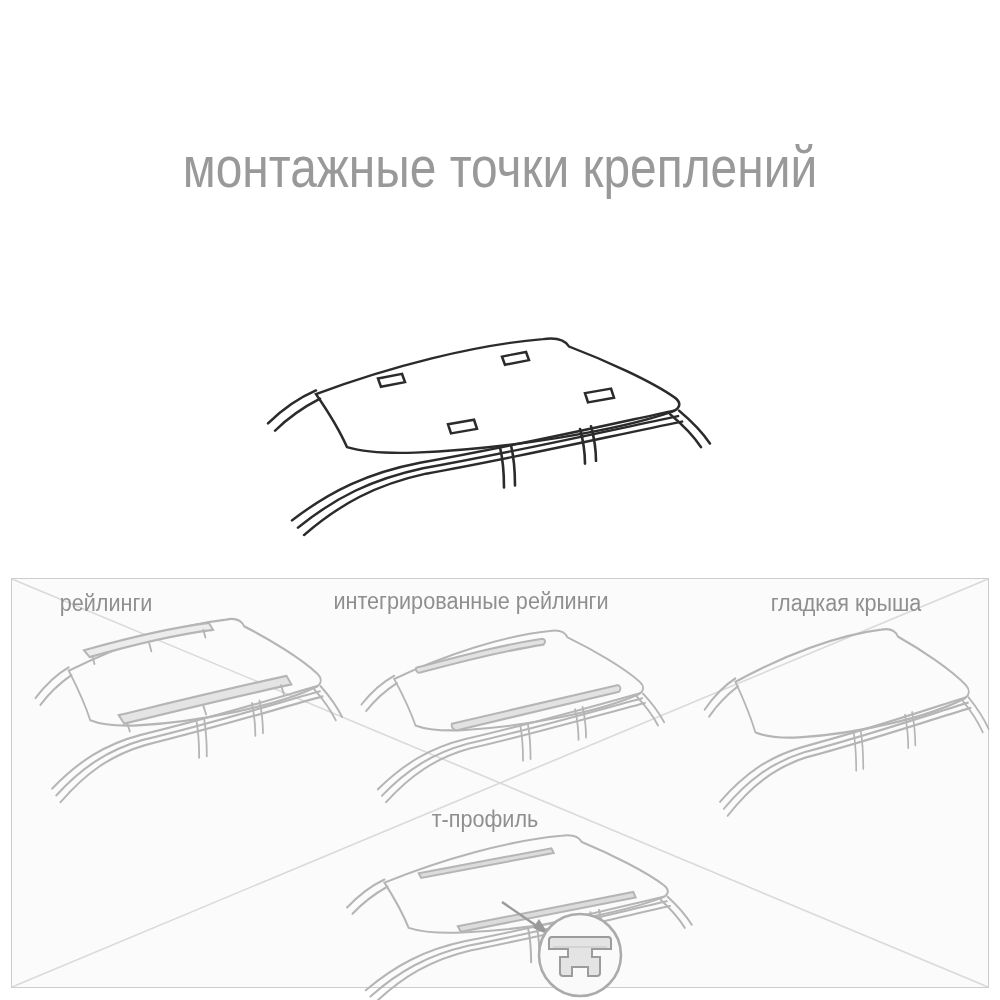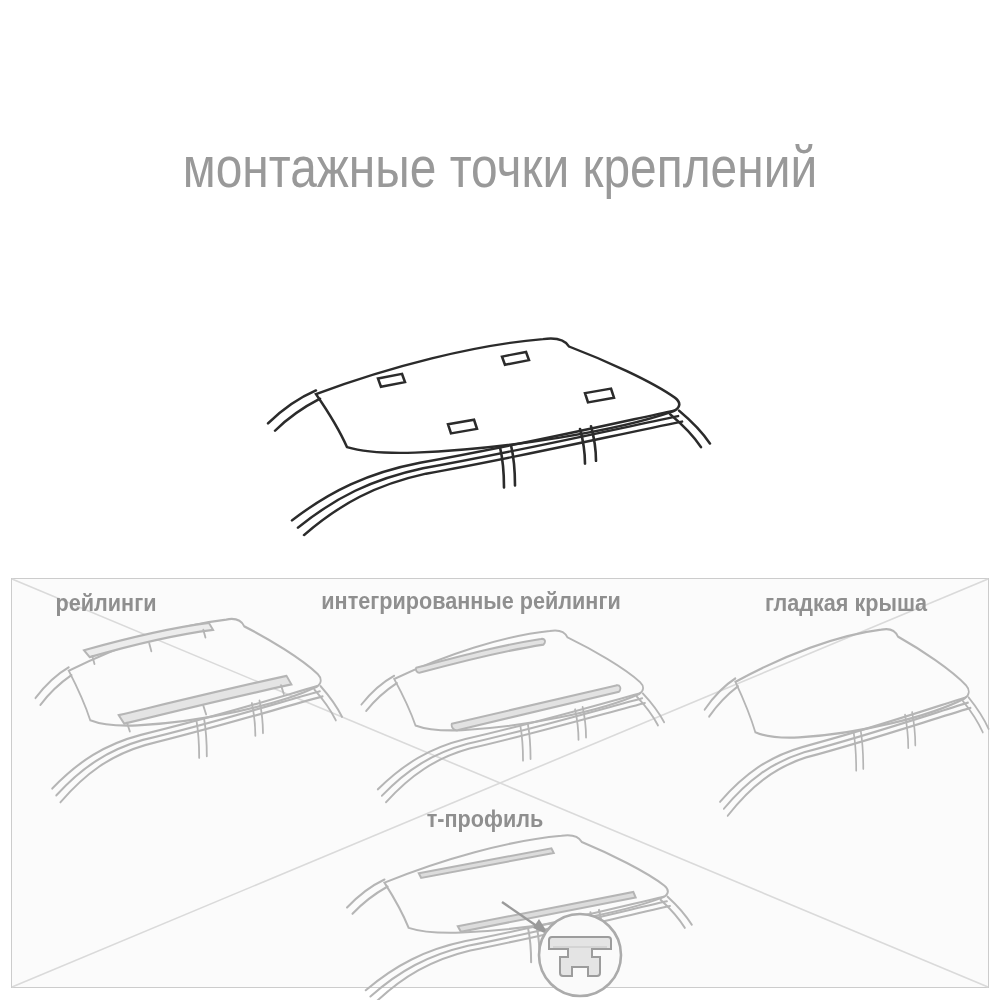--- a/index.html
+++ b/index.html
@@ -16,21 +16,21 @@
     transform:scaleX(0.84);
     transform-origin:50% 50%;
     white-space:nowrap;
     font-weight:400;
   }
   .main-illustration{
     position:absolute;left:250px;top:330px;width:470px;height:238px;
   }
   .panel{
     position:absolute;left:11px;top:578px;width:976px;height:408px;
-    background:#fbfbfb;border:1px solid #cccccc;font-weight:bold;
+    background:#fbfbfb;border:1px solid #cccccc;
   }
   .panel-diagonals{position:absolute;left:0;top:0;width:976px;height:408px;}
   .variant-label{
     position:absolute;
     color:#8f8f8f;font-size:23px;line-height:1.1;white-space:nowrap;
     transform:translateX(-50%) scaleX(0.94);
   }
   .lbl-railings{left:94px;top:12px;}
   .lbl-integrated{left:459px;top:10px;}
   .lbl-smooth{left:834px;top:12px;}

